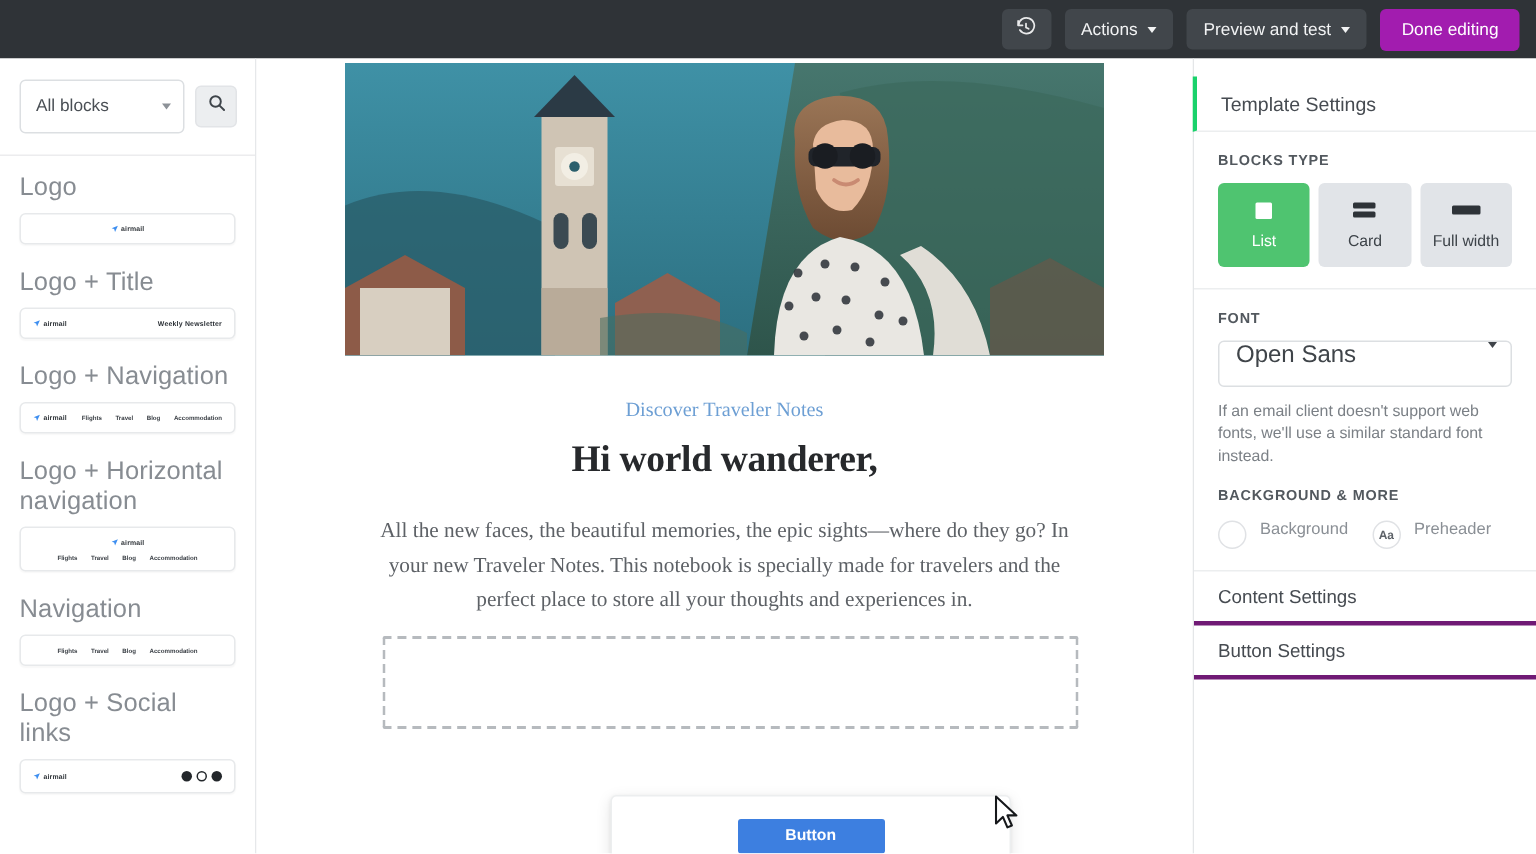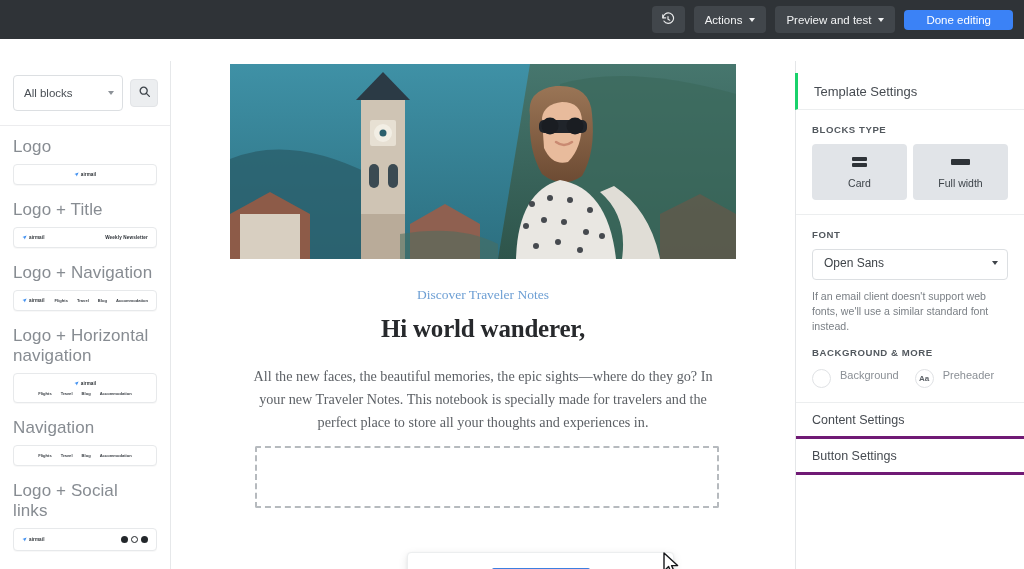--- a/index.html
+++ b/index.html
@@ -2,40 +2,40 @@
 <html><head>
 <meta charset="utf-8">
 <style>
   * { box-sizing: border-box; margin: 0; padding: 0; }
   html, body {
     width: 1024px; height: 569px;
     font-family: "Liberation Sans", sans-serif;
     background: #ffffff;
     overflow: hidden;
   }
-  .app { position: relative; width: 1024px; height: 569px; display: flex; flex-direction: column; gap: 22px; }
+  .app { position: relative; width: 1024px; height: 569px; display: flex; flex-direction: column; }
 
   
   .topbar {
     height: 39px; flex: 0 0 39px;
     background: #2f3337;
     display: flex; align-items: center; justify-content: flex-end;
     padding-right: 11px; gap: 9px;
   }
   .tb-btn {
     background: #41464b; color: #f2f3f4;
     border: none; border-radius: 4px;
     height: 27px; font-size: 11.5px;
     display: flex; align-items: center; gap: 6px;
     padding: 0 11px; cursor: pointer;
     font-family: "Liberation Sans", sans-serif;
     white-space: nowrap;
   }
   .tb-btn.icon-only { width: 33px; padding: 0; justify-content: center; }
-  .tb-btn.primary { background: #3b82f6; color: #ffffff; padding: 0 22px; height: 20px; }
+  .tb-btn.primary { background: #a21caf; color: #ffffff; padding: 0 14px; height: 28px; }
   .caret { width: 0; height: 0; border-left: 3.5px solid transparent; border-right: 3.5px solid transparent; border-top: 4px solid currentColor; display:inline-block; margin-left:1px; }
 
   
   .body { flex: 1; display: flex; min-height: 0; }
 
   
   .sidebar {
     width: 171px; flex: 0 0 171px;
     background: #ffffff;
     border-right: 1px solid #e6e8ea;
@@ -161,22 +161,22 @@
     font-size: 10.5px; color: #3d4349;
   }
   .bt.active { background: #4fc470; color: #ffffff; }
   .bt-ico { display:flex; flex-direction:column; align-items:center; justify-content:center; gap:2.5px; height: 14px;}
   .sq { width: 11px; height: 11px; background: #fff; border-radius: 1px; }
   .bar { width: 15px; height: 4px; background: #2e3338; border-radius: 1px; }
   .bar.wide { width: 19px; height: 6px; }
 
   .font-select {
     height: 31px; border: 1px solid #dcdfe2; border-radius: 4px;
-    display: flex; align-items: center; justify-content: space-between;
-    padding: 0 9px 4px 11px; font-size: 12px; color: #3f4449; cursor: pointer;
+    display: flex; align-items: flex-start; justify-content: space-between;
+    padding: 0 9px 4px 11px; font-size: 16px; color: #3f4449; cursor: pointer;
   }
   .font-note { font-size: 10.6px; color: #7b8086; line-height: 15px; margin-top: 9px; }
   .bgmore { display: flex; gap: 9px; margin-top: 11px; }
   .circ { width: 19px; height: 19px; border-radius: 50%; border: 1px solid #e0e2e5; flex:0 0 19px; }
   .circ.aa {
     display:flex; align-items:center; justify-content:center;
     font-size: 8px; color: #5e6369; font-weight: 700;
   }
   .bg-lbl { font-size: 11px; color: #8a8f95; margin-right: 7px; }
   .rp-row {
@@ -408,20 +408,26 @@
         </svg>
       </div>
     </div>
 
     <div class="rpanel">
       <div class="rp-header">Template Settings</div>
 
       <div class="rp-sec">
         <div class="rp-label">BLOCKS TYPE</div>
         <div class="blocktypes">
+          <div class="bt active">
+            <span class="bt-ico">
+                <span class="sq"></span>
+              </span>
+            <span>List</span>
+          </div>
           <div class="bt">
             <span class="bt-ico">
                 <span class="bar"></span>
                 <span class="bar"></span>
               </span>
             <span>Card</span>
           </div>
           <div class="bt">
             <span class="bt-ico">
                 <span class="bar wide"></span>

